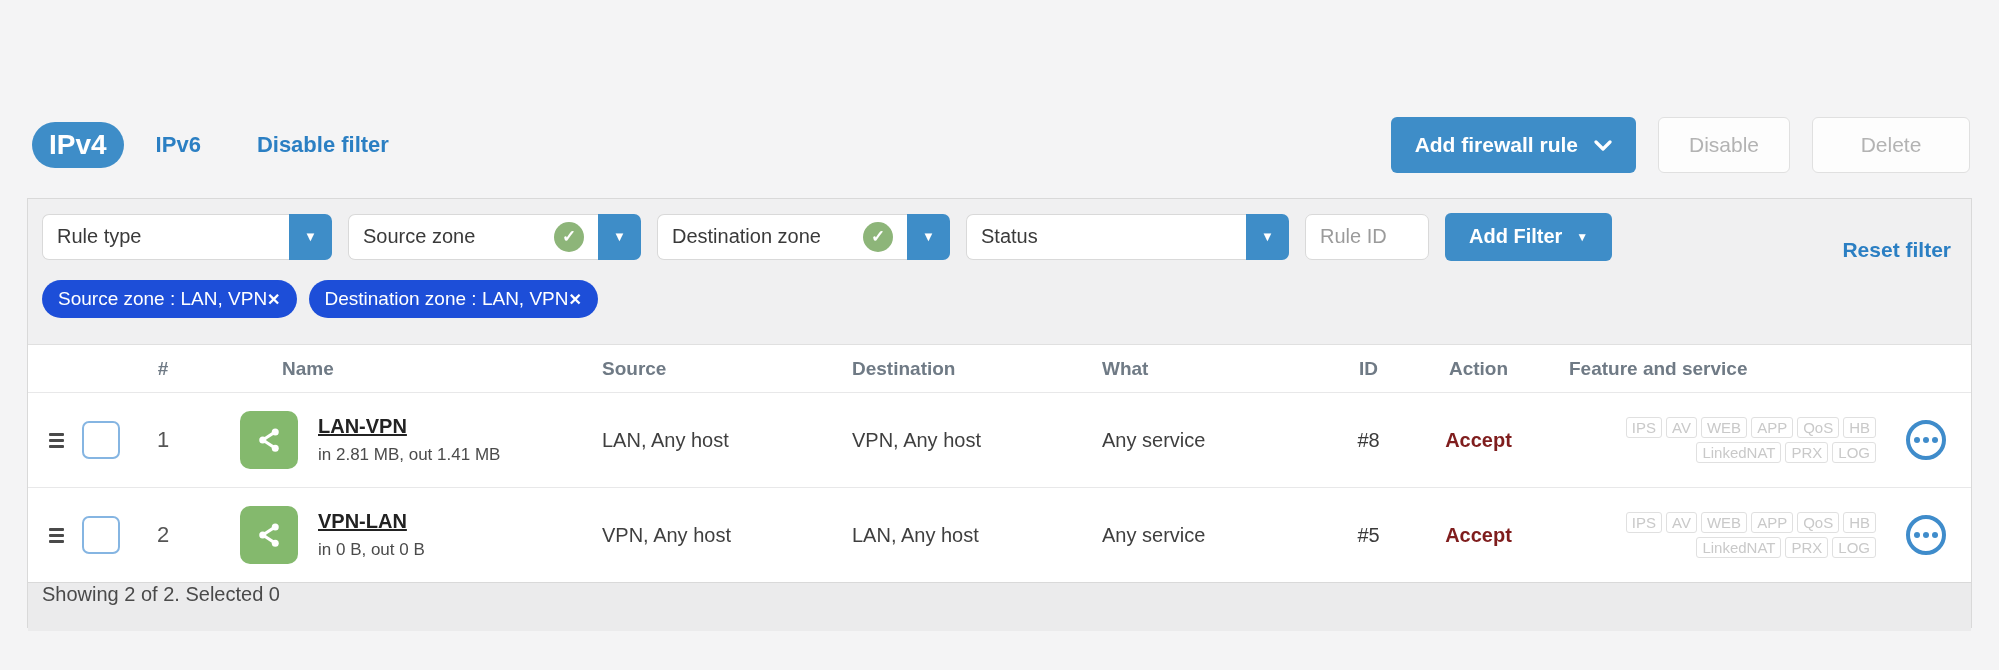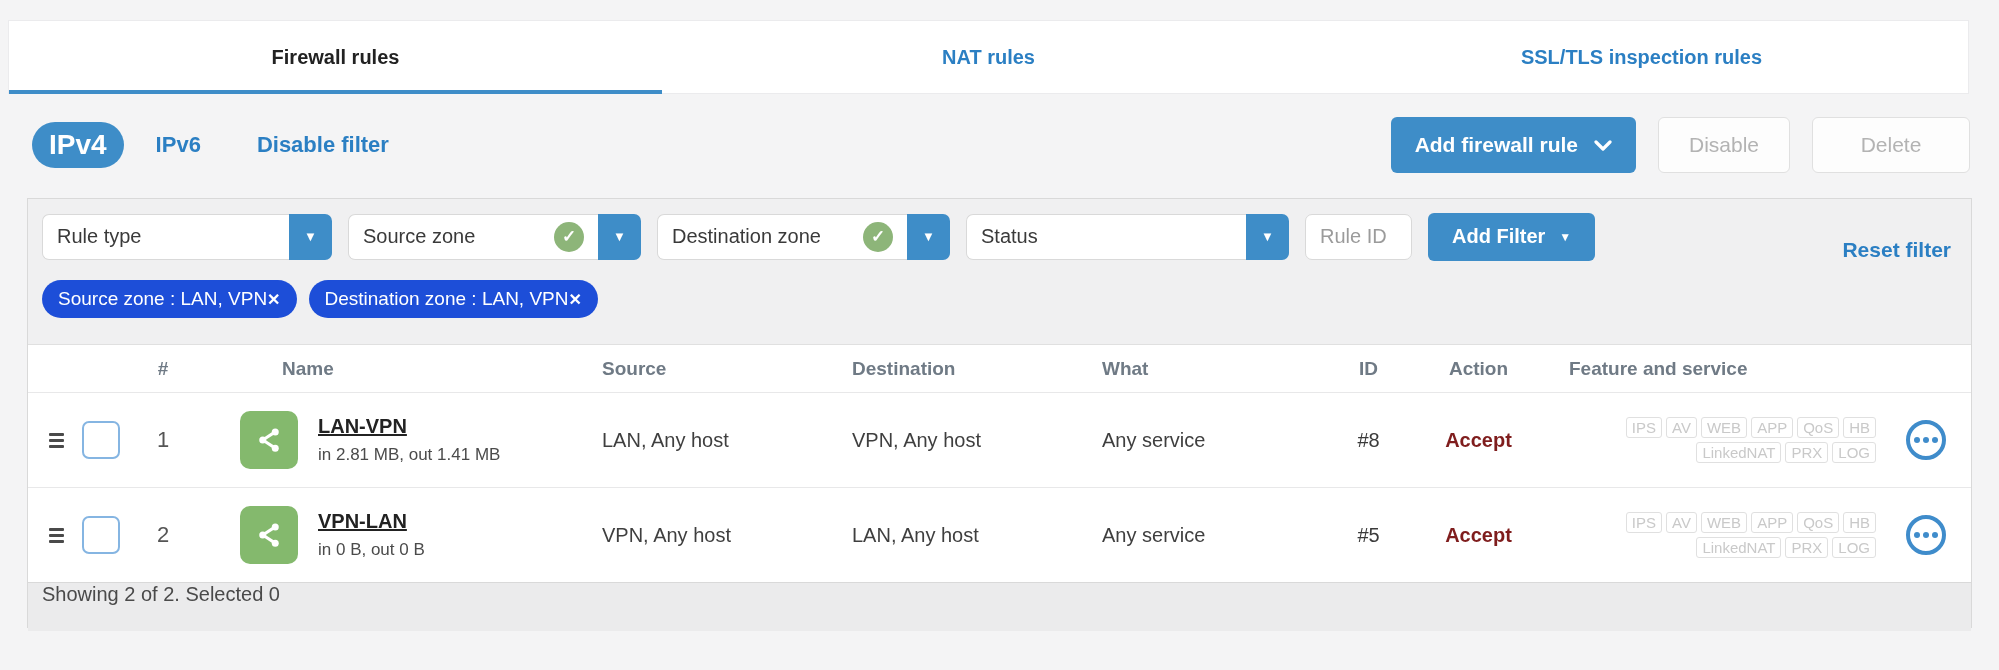--- a/index.html
+++ b/index.html
@@ -33,21 +33,21 @@
   .filter-row{display:flex;align-items:center;padding:12px 14px 10px 14px;gap:16px;}
   .dd{display:flex;height:46px;}
   .dd-label{background:#fff;border:1px solid #d9d9d9;border-right:none;border-radius:7px 0 0 7px;
             display:flex;align-items:center;font-size:20px;color:#3a3a3a;padding:0 14px;box-sizing:border-box;}
   .dd-label .txt{flex:1;}
   .w-ruletype{width:247px;} .w-zone{width:250px;} .w-status{width:280px;}
   .chk-circle{width:30px;height:30px;border-radius:50%;background:#8db579;color:#fff;display:flex;
               align-items:center;justify-content:center;font-size:17px;font-weight:bold;margin-left:10px;}
   .dd-btn{width:43px;background:#3e8dc8;border-radius:0 7px 7px 0;display:flex;align-items:center;
           justify-content:center;color:#fff;font-size:13px;cursor:pointer;}
-  .ruleid-input{width:107px;height:46px;border:1px solid #d9d9d9;border-radius:7px;background:#fff;
+  .ruleid-input{width:124px;height:46px;border:1px solid #d9d9d9;border-radius:7px;background:#fff;
                 font-size:20px;color:#3b82f6;padding:0 14px;box-sizing:border-box;font-family:inherit;}
   .ruleid-input::placeholder{color:#9b9b9b;}
   .btn-addfilter{background:#3e8dc8;color:#fff;border:none;border-radius:6px;height:48px;padding:0 24px;
                  font-size:20px;font-weight:bold;display:flex;align-items:center;gap:14px;font-family:inherit;cursor:pointer;}
   .btn-addfilter .chev{font-size:12px;}
   .reset-link{color:#2b7fc3;font-size:21px;font-weight:bold;margin-right:6px;cursor:pointer;margin-top:27px;}
 
   .chips-row{display:flex;gap:12px;padding:8px 14px 26px 14px;}
   .chip{background:#1d4ed8;color:#fff;height:38px;border-radius:19px;display:flex;align-items:center;
         gap:0;padding:0 16px;font-size:19px;}
@@ -83,26 +83,20 @@
   .menu-donut i{width:6px;height:6px;border-radius:50%;background:#3f8ccb;display:block;}
   .tfoot{background:#ebebec;height:48px;border-top:1px solid #d9d9d9;display:flex;align-items:flex-start;
          padding-left:14px;font-size:20px;color:#4a4a4a;}
   .chev-icon{display:block;}
 </style>
 </head>
 <body>
 
 <div class="page">
 
-  <div class="tabbar">
-    <div class="tab active">Firewall rules</div>
-    <div class="tab">NAT rules</div>
-    <div class="tab">SSL/TLS inspection rules</div>
-    <div class="tab-underline"></div>
-  </div>
 
   <div class="toolbar">
     <div class="pill">IPv4</div>
     <div class="iplink">IPv6</div>
     <div class="disfilter">Disable filter</div>
     <div class="toolbar-spacer"></div>
     <button class="btn-primary">
       <span>Add firewall rule</span>
       <svg class="chev-icon" width="18" height="11" viewBox="0 0 18 11">
         <polyline points="2,2 9,9 16,2" fill="none" stroke="#fff" stroke-width="3.2" stroke-linecap="round" stroke-linejoin="round"></polyline>

